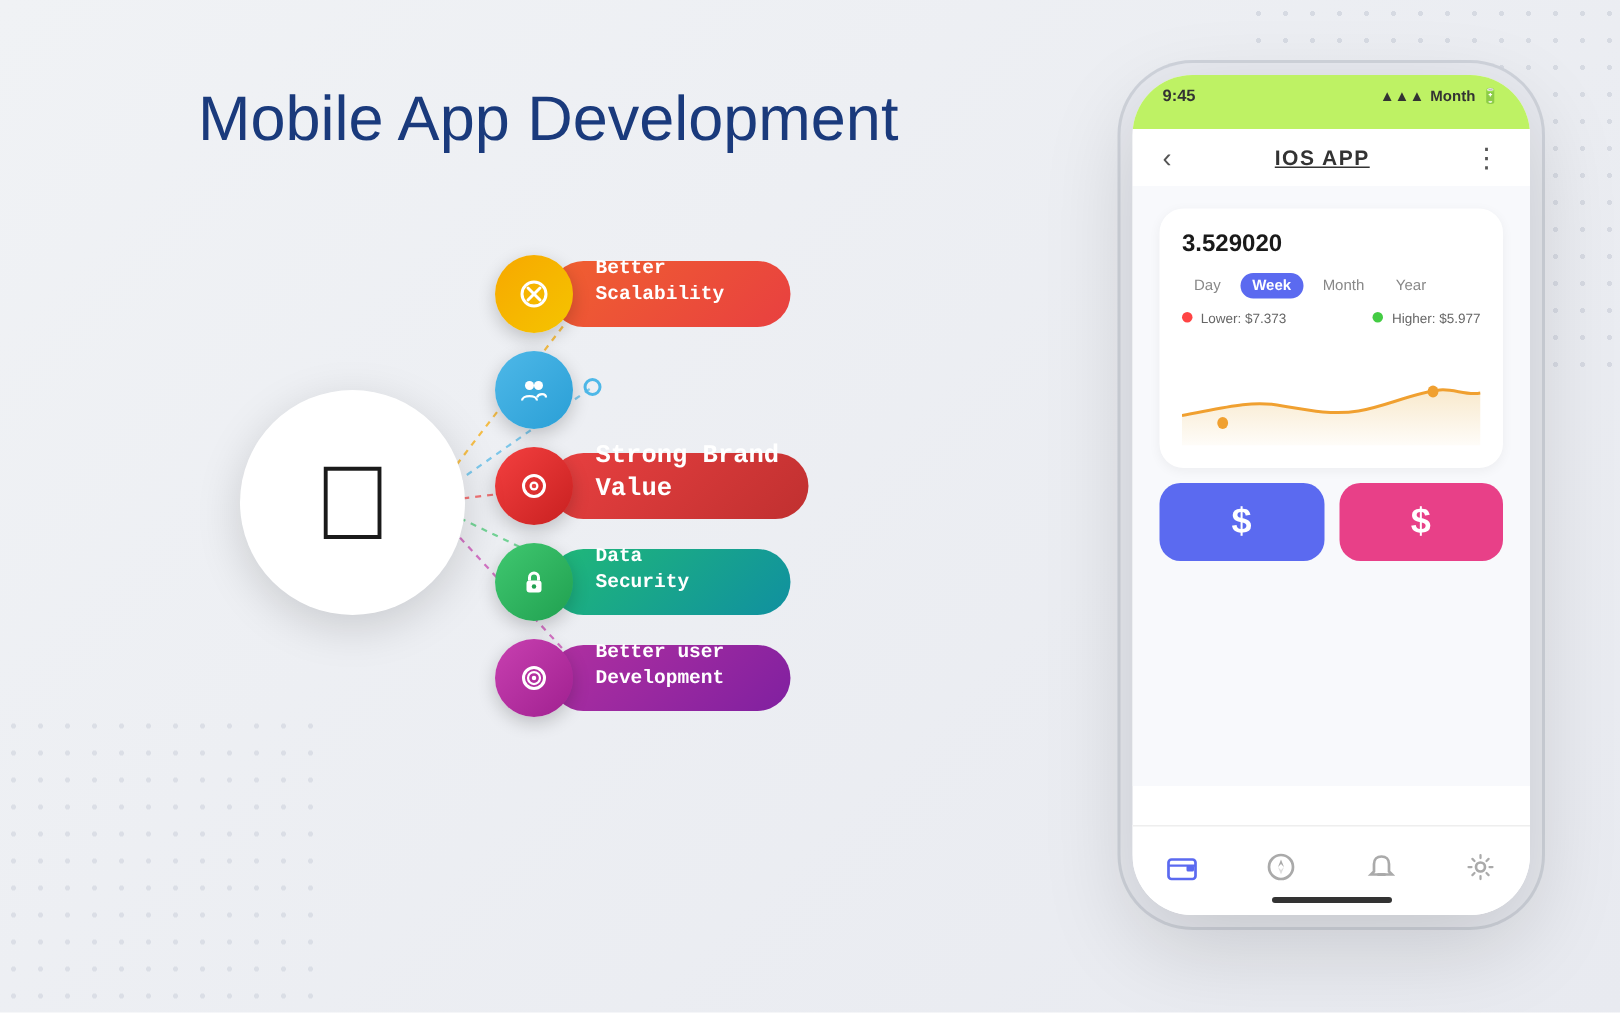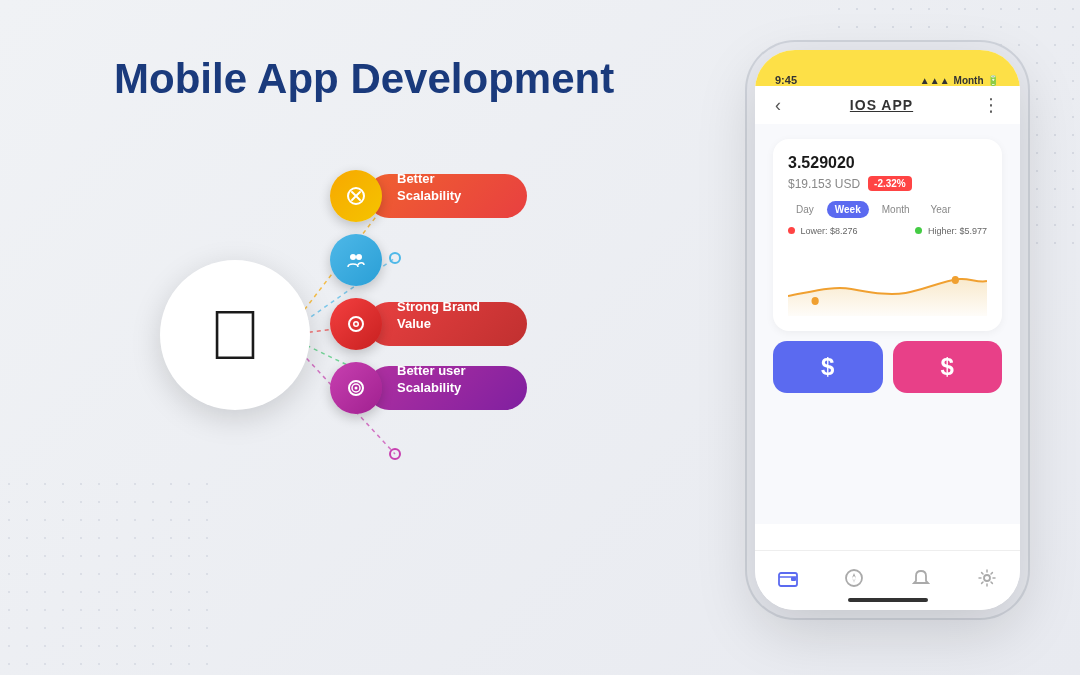--- a/index.html
+++ b/index.html
@@ -32,23 +32,23 @@
       height: 200px;
       background-image: radial-gradient(circle, #c8cdd8 1.5px, transparent 1.5px);
       background-size: 18px 18px;
       opacity: 0.5;
     }
 
     
     .title {
       position: absolute;
       top: 55px;
-      left: 114px;
+      left: 132px;
       font-size: 42px;
-      font-weight: 700;
+      font-weight: 400;
       color: #1a3a7c;
     }
 
     
     .left-section {
       position: absolute;
       top: 140px;
       left: 80px;
       width: 580px;
       height: 480px;
@@ -112,20 +112,21 @@
       border-radius: 25px;
       display: flex;
       align-items: center;
       padding: 0 20px 16px 30px;
       margin-left: -15px;
       color: white;
       font-weight: 800;
       font-size: 14px;
       line-height: 1.3;
       min-width: 160px;
+      font-family: Liberation Mono, monospace;
     }
 
     
     .f1-icon { background: linear-gradient(135deg, #f7a800, #f5c400); }
     .f1-label { background: linear-gradient(135deg, #f06030, #e84040); }
 
     .f2-icon { background: linear-gradient(135deg, #4eb8e8, #2a9fd6); }
     .f2-label { background: linear-gradient(135deg, #7b4fc8, #6030b8); }
 
     .f3-icon { background: linear-gradient(135deg, #f44040, #c82020); }
@@ -151,23 +152,23 @@
       height: 100%;
       background: white;
       border-radius: 40px;
       box-shadow: 0 20px 60px rgba(0,0,0,0.15), 0 0 0 8px #e8eaf0, 0 0 0 10px #d0d4dc;
       overflow: hidden;
       position: relative;
     }
 
     .phone-status-bar {
       height: 36px;
-      background: #fde047;
-      display: flex;
-      align-items: flex-end;
+      background: #bef264;
+      display: flex;
+      align-items: flex-start;
       justify-content: space-between;
       padding: 8px 20px 0;
       font-size: 11px;
       font-weight: 600;
       color: #333;
     }
 
     .status-icons {
       display: flex;
       gap: 4px;
@@ -408,37 +409,50 @@
 
     <div class="feature-item">
       <div class="feature-icon-circle f3-icon">
         <svg width="22" height="22" viewBox="0 0 22 22" fill="none">
           <circle cx="11" cy="11" r="7" stroke="white" stroke-width="2"></circle>
           <circle cx="11" cy="11" r="3" fill="white"></circle>
           <circle cx="11" cy="11" r="1.5" fill="#e84040"></circle>
         </svg>
       </div>
       <div class="feature-label f3-label">
-        <span style="white-space:pre-line; font-size:13px; font-weight:800;">Strong Brand
+        <span style="white-space:pre-line; font-size:17px; font-weight:800;">Strong Brand
 Value</span>
       </div>
     </div>
 
+    <div class="feature-item">
+      <div class="feature-icon-circle f4-icon">
+        <svg width="22" height="22" viewBox="0 0 22 22" fill="none">
+          <rect x="6" y="10" width="10" height="8" rx="2" fill="white"></rect>
+          <path d="M8 10V8a3 3 0 1 1 6 0v2" stroke="white" stroke-width="2"></path>
+          <circle cx="11" cy="14" r="1.5" fill="#20a050"></circle>
+        </svg>
+      </div>
+      <div class="feature-label f4-label">
+        <span style="white-space:pre-line; font-size:13px; font-weight:800;">Data
+Security</span>
+      </div>
+    </div>
 
     <div class="feature-item">
       <div class="feature-icon-circle f5-icon">
         <svg width="22" height="22" viewBox="0 0 22 22" fill="none">
           <circle cx="11" cy="11" r="7" stroke="white" stroke-width="2"></circle>
           <circle cx="11" cy="11" r="4" stroke="white" stroke-width="1.5"></circle>
           <circle cx="11" cy="11" r="1.5" fill="white"></circle>
         </svg>
       </div>
       <div class="feature-label f5-label">
         <span style="white-space:pre-line; font-size:13px; font-weight:800;">Better user
-Scalability</span>
+Development</span>
       </div>
     </div>
 
   </div>
 </div>
 
 <div class="phone-container">
   <div class="phone-frame">
 
     <div class="phone-status-bar">
@@ -453,36 +467,32 @@
     <div class="phone-header">
       <span class="phone-back">‹</span>
       <span class="phone-title">IOS APP</span>
       <span class="phone-menu">⋮</span>
     </div>
 
     <div class="phone-content">
 
       <div class="phone-card">
         <div class="crypto-value">3.529020</div>
-        <div class="crypto-usd">
-          <span>$19.153 USD</span>
-          <span class="change-badge">-2.32%</span>
-        </div>
 
         <div class="chart-tabs">
           <span class="chart-tab">Day</span>
           <span class="chart-tab active">Week</span>
           <span class="chart-tab">Month</span>
           <span class="chart-tab">Year</span>
         </div>
 
         <div class="chart-legend">
           <span>
             <span class="legend-dot" style="background:#f44;"></span>
-            <span>Lower: $8.276</span>
+            <span>Lower: $7.373</span>
           </span>
           <span>
             <span class="legend-dot" style="background:#4c4;"></span>
             <span>Higher: $5.977</span>
           </span>
         </div>
 
         <div class="chart-area">
           <svg width="100%" height="75" viewBox="0 0 220 75" preserveAspectRatio="none">
             <defs>

